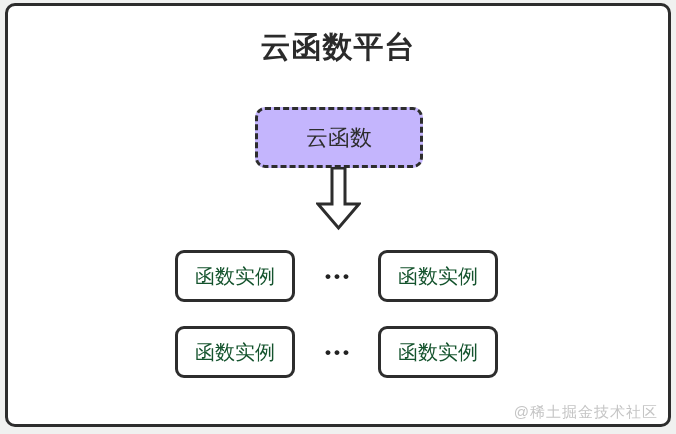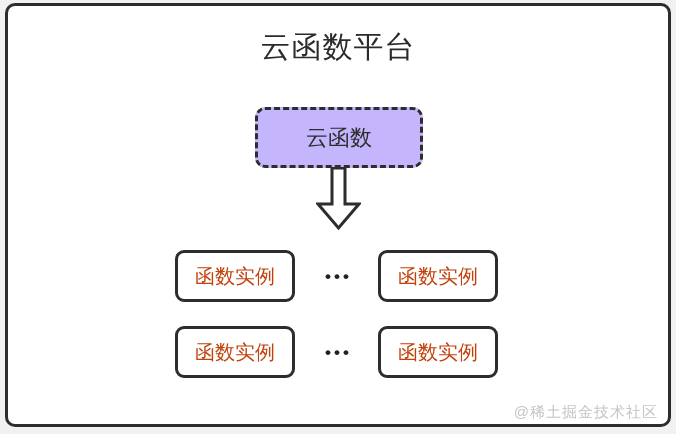--- a/index.html
+++ b/index.html
@@ -21,21 +21,21 @@
     background: #ffffff;
     border: 3px solid #2d2d2d;
     border-radius: 10px;
   }
   .title {
     position: absolute;
     left: 0; top: 27px;
     width: 100%;
     text-align: center;
     font-size: 30px;
-    font-weight: normal;
+    font-weight: bold;
     color: #2b2b2b;
     letter-spacing: 1px;
   }
   .dashed-box {
     position: absolute;
     left: 255px; top: 107px;
     width: 168px; height: 61px;
     background: #c4b5fd;
     border: 3px dashed #2d2d2d;
     border-radius: 10px;
@@ -53,21 +53,21 @@
   .inst-box {
     position: absolute;
     width: 120px; height: 52px;
     background: #ffffff;
     border: 3px solid #2d2d2d;
     border-radius: 9px;
     display: flex;
     align-items: center;
     justify-content: center;
     font-size: 20px;
-    color: #c2410c;
+    color: #14532d;
   }
   .r1 { top: 250px; }
   .r2 { top: 326px; }
   .c1 { left: 175px; }
   .c2 { left: 378px; }
   .dots {
     position: absolute;
     left: 316px;
     width: 45px;
     text-align: center;

